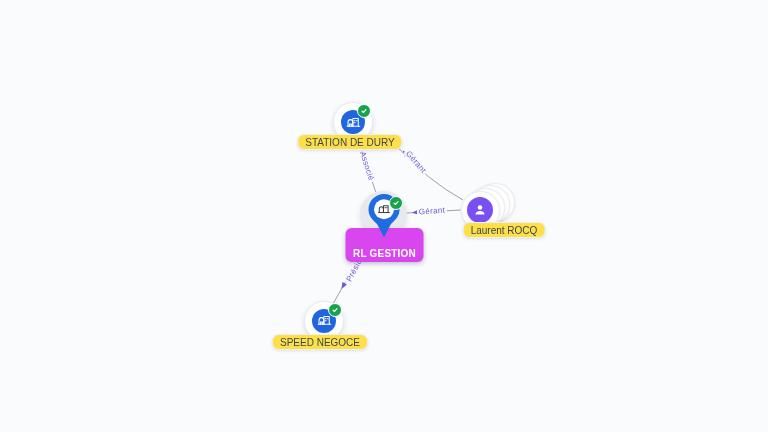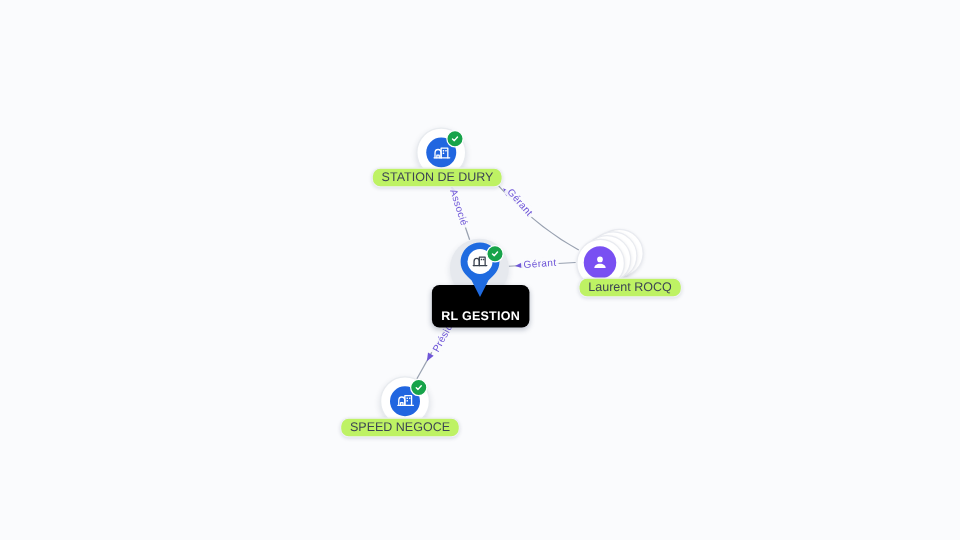--- a/index.html
+++ b/index.html
@@ -33,27 +33,27 @@
     background:#2166e0;color:#fff;
     display:flex;align-items:center;justify-content:center;
   }
   .badge{
     position:absolute;width:12px;height:12px;border-radius:50%;
     background:#17a34a;border:1.5px solid #fff;box-sizing:content-box;
     display:flex;align-items:center;justify-content:center;
   }
   .node-pill{
     position:absolute;transform:translate(-50%,-50%);
-    background:#bef264;border:1px solid #eef0f3;border-radius:7px;
+    background:#fde047;border:1px solid #eef0f3;border-radius:7px;
     box-shadow:0 1px 3px rgba(25,39,70,.13);
     font-size:10px;font-weight:500;color:#3d4554;
     padding:1.5px 7px;white-space:nowrap;z-index:3;
   }
   .pill-selected{
-    background:#000000;border:none;color:#fff;font-weight:700;
+    background:#d946ef;border:none;color:#fff;font-weight:700;
     font-size:10px;letter-spacing:.2px;border-radius:6px;
     padding:20px 8px 3px;box-shadow:0 2px 4px rgba(25,39,70,.25);
   }
   
   .halo{
     position:absolute;width:47px;height:47px;border-radius:50%;
     background:#e6e9ee;box-shadow:0 2px 5px rgba(25,39,70,.12);
   }
   .pin-wrap{position:absolute;z-index:4;}
   

